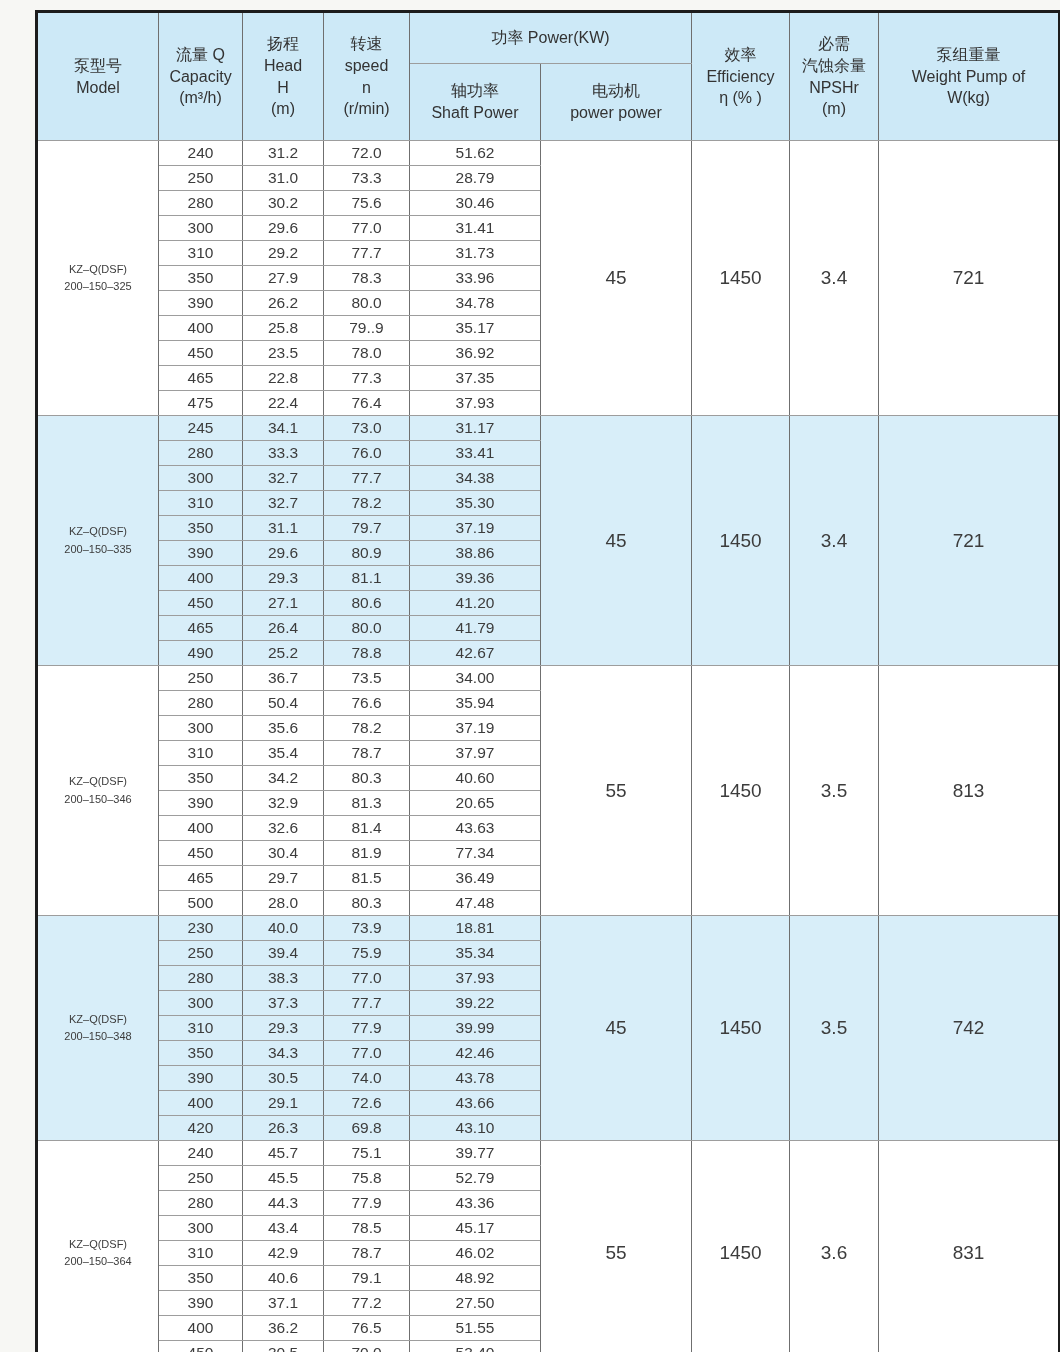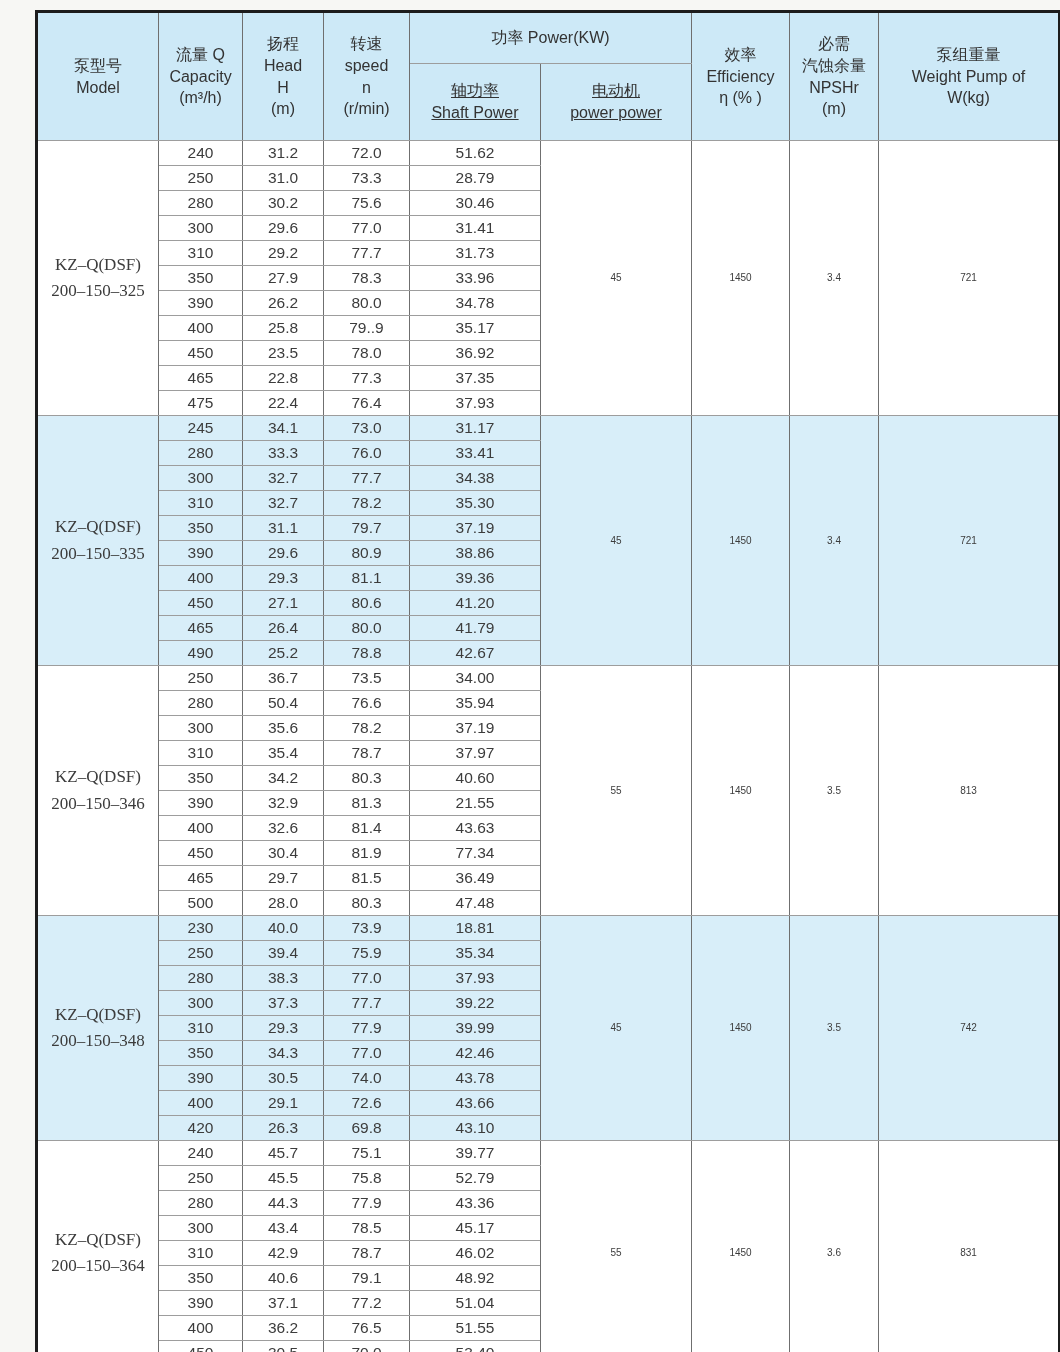--- a/index.html
+++ b/index.html
@@ -38,35 +38,34 @@
     white-space: pre-line;
     font-weight: normal;
   }
   thead th {
     background: #cde9f7;
     font-size: 16px;
     line-height: 1.35;
     color: #333333;
   }
   thead tr.hdr-top th { height: 50px; }
-  thead tr.hdr-sub th { height: 76px; text-decoration: underline; }
+  thead tr.hdr-sub th { height: 76px; }
   tbody td {
     font-size: 15.5px;
     height: 24px;
     line-height: 24px;
   }
   tbody tr.shaded td { background: #d8eef9; }
   tbody tr.plain td { background: #ffffff; }
   td.model-cell {
-    font-size: 17px;
+    font-size: 11px;
     line-height: 1.55;
     white-space: pre-line;
-    font-family: Liberation Serif, serif;
-  }
-  td.merged-cell { font-size: 10px; }
+  }
+  td.merged-cell { font-size: 19px; }
 </style>
 </head>
 <body>
 
 <div class="page">
   <table class="pump-table">
     <colgroup>
       <col style="width:122px">
       <col style="width:84px">
       <col style="width:81px">
@@ -283,21 +282,21 @@
         <tr class="plain">
           <td class="num-cell">350</td>
           <td class="num-cell">34.2</td>
           <td class="num-cell">80.3</td>
           <td class="num-cell">40.60</td>
         </tr>
         <tr class="plain">
           <td class="num-cell">390</td>
           <td class="num-cell">32.9</td>
           <td class="num-cell">81.3</td>
-          <td class="num-cell">21.55</td>
+          <td class="num-cell">20.65</td>
         </tr>
         <tr class="plain">
           <td class="num-cell">400</td>
           <td class="num-cell">32.6</td>
           <td class="num-cell">81.4</td>
           <td class="num-cell">43.63</td>
         </tr>
         <tr class="plain">
           <td class="num-cell">450</td>
           <td class="num-cell">30.4</td>
@@ -415,21 +414,21 @@
         <tr class="plain">
           <td class="num-cell">350</td>
           <td class="num-cell">40.6</td>
           <td class="num-cell">79.1</td>
           <td class="num-cell">48.92</td>
         </tr>
         <tr class="plain">
           <td class="num-cell">390</td>
           <td class="num-cell">37.1</td>
           <td class="num-cell">77.2</td>
-          <td class="num-cell">51.04</td>
+          <td class="num-cell">27.50</td>
         </tr>
         <tr class="plain">
           <td class="num-cell">400</td>
           <td class="num-cell">36.2</td>
           <td class="num-cell">76.5</td>
           <td class="num-cell">51.55</td>
         </tr>
         <tr class="plain">
           <td class="num-cell">450</td>
           <td class="num-cell">30.5</td>

